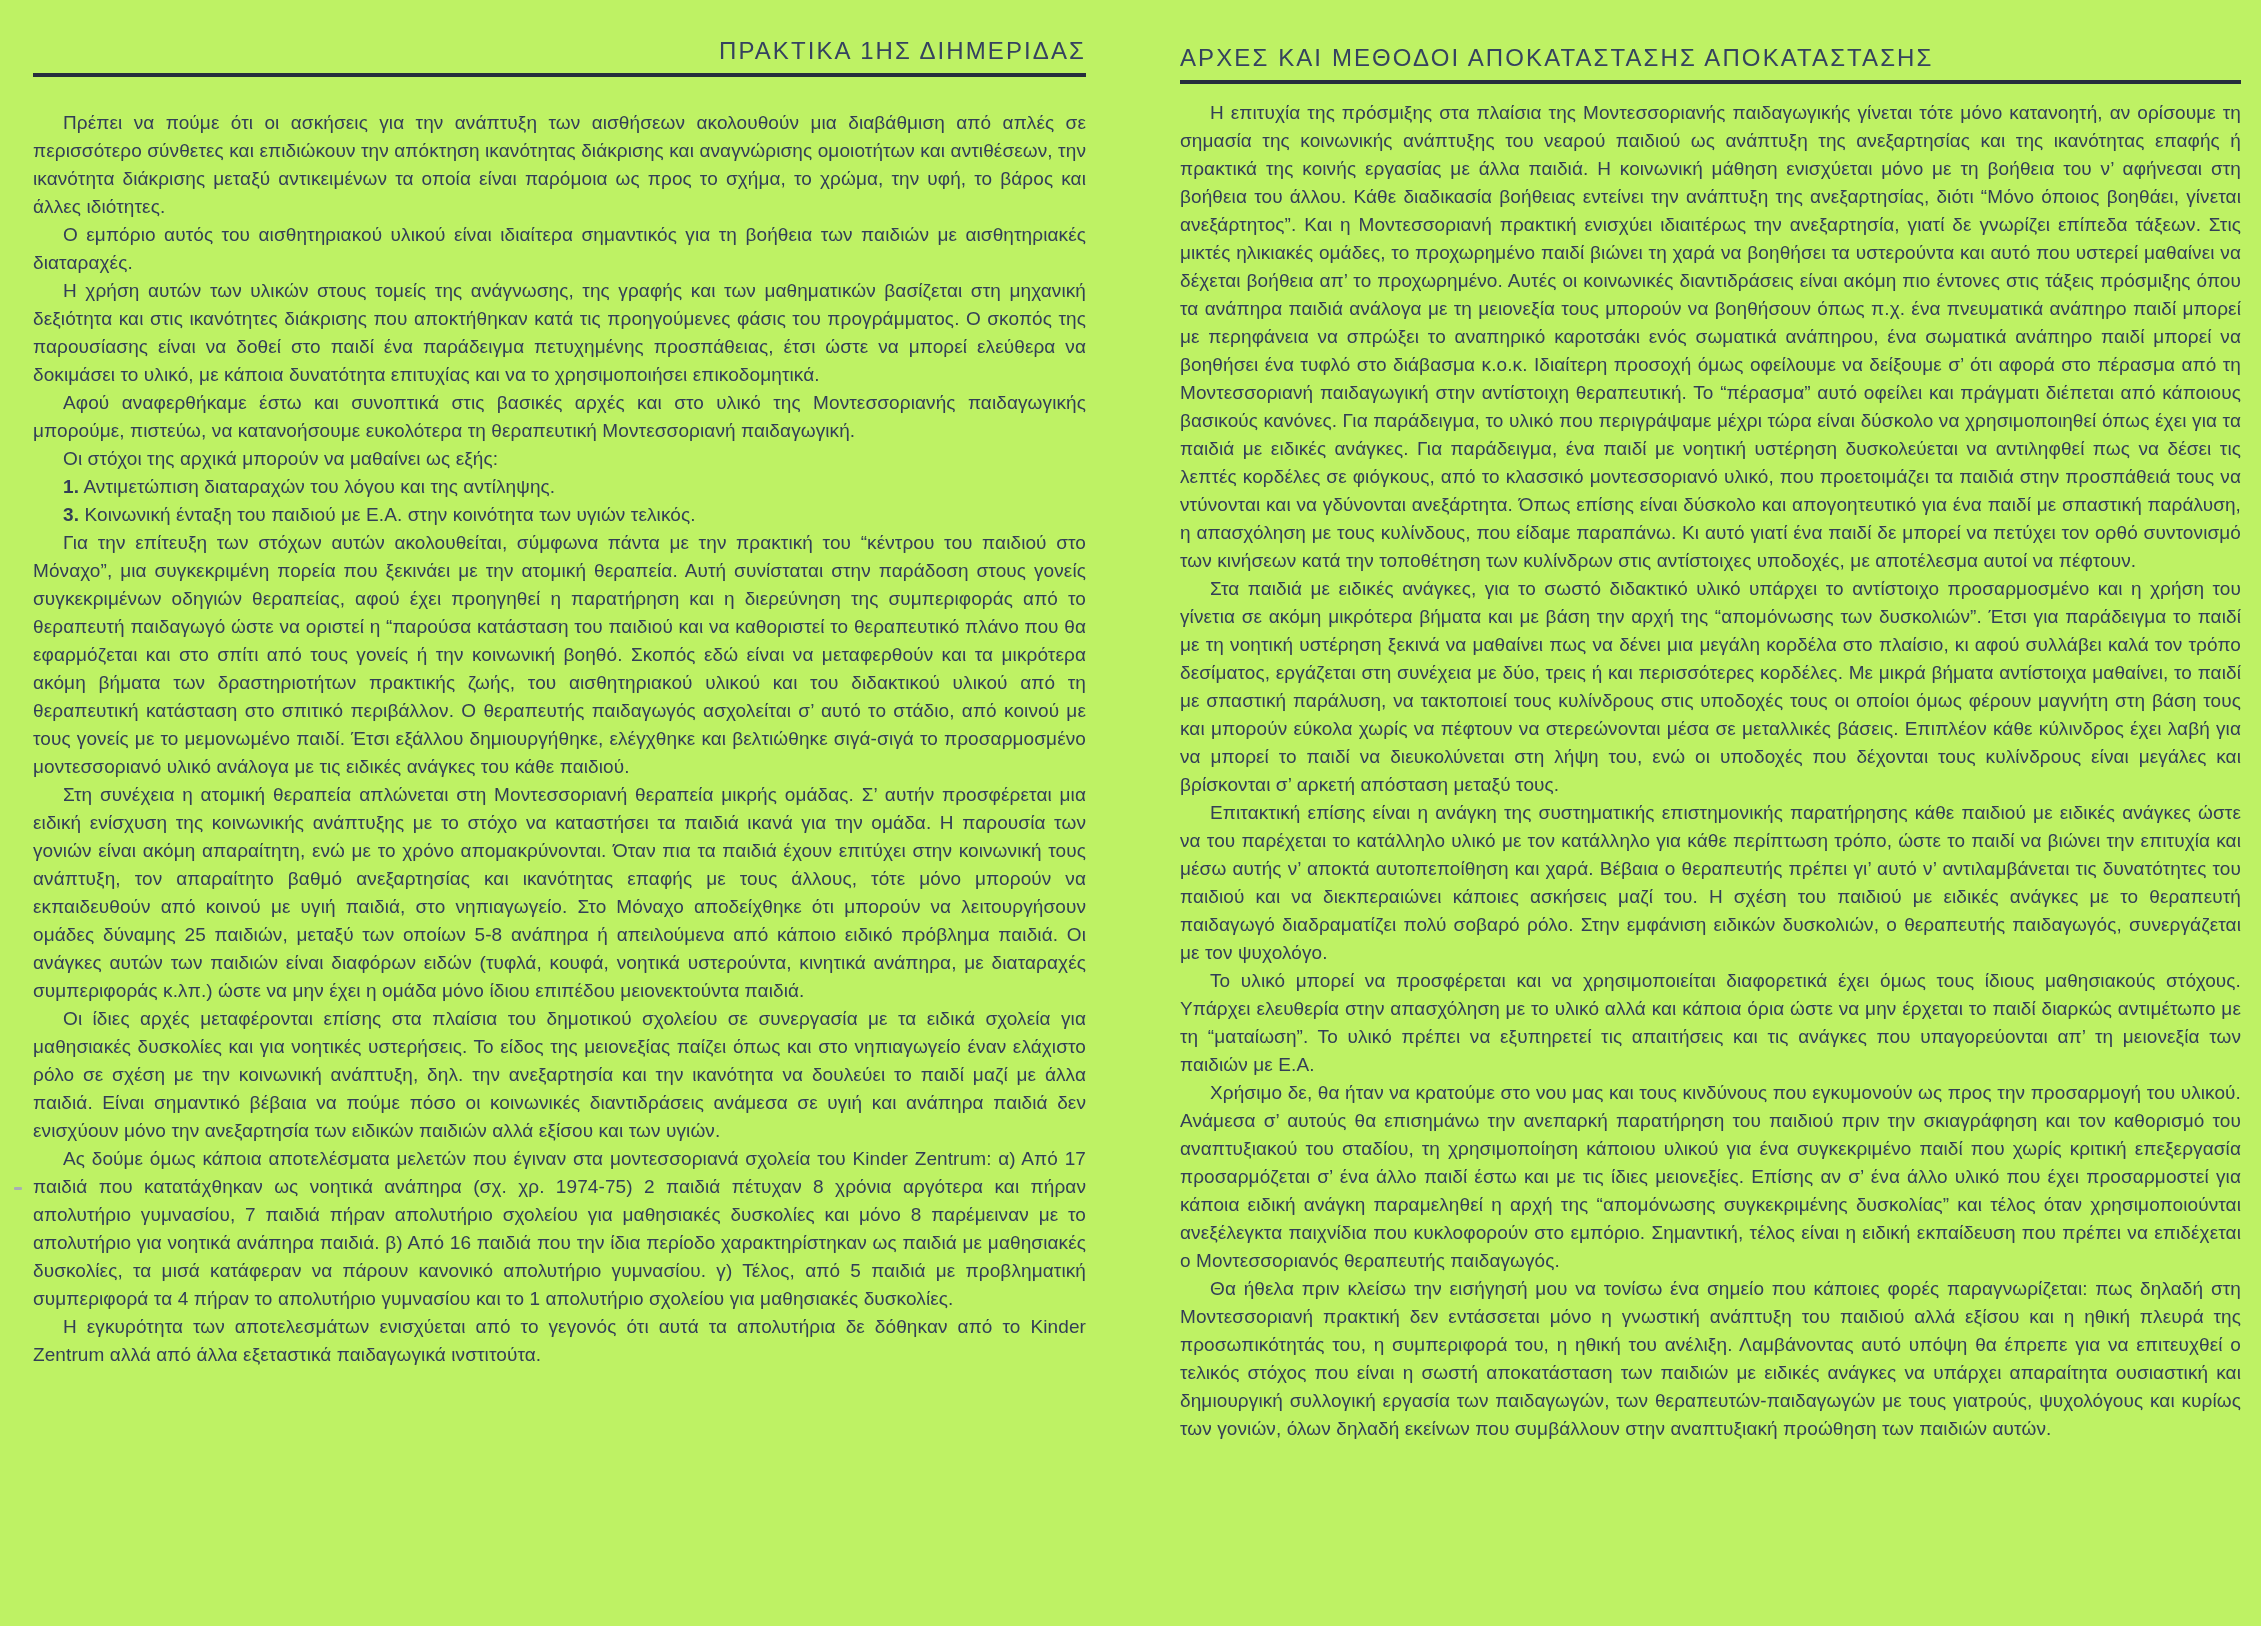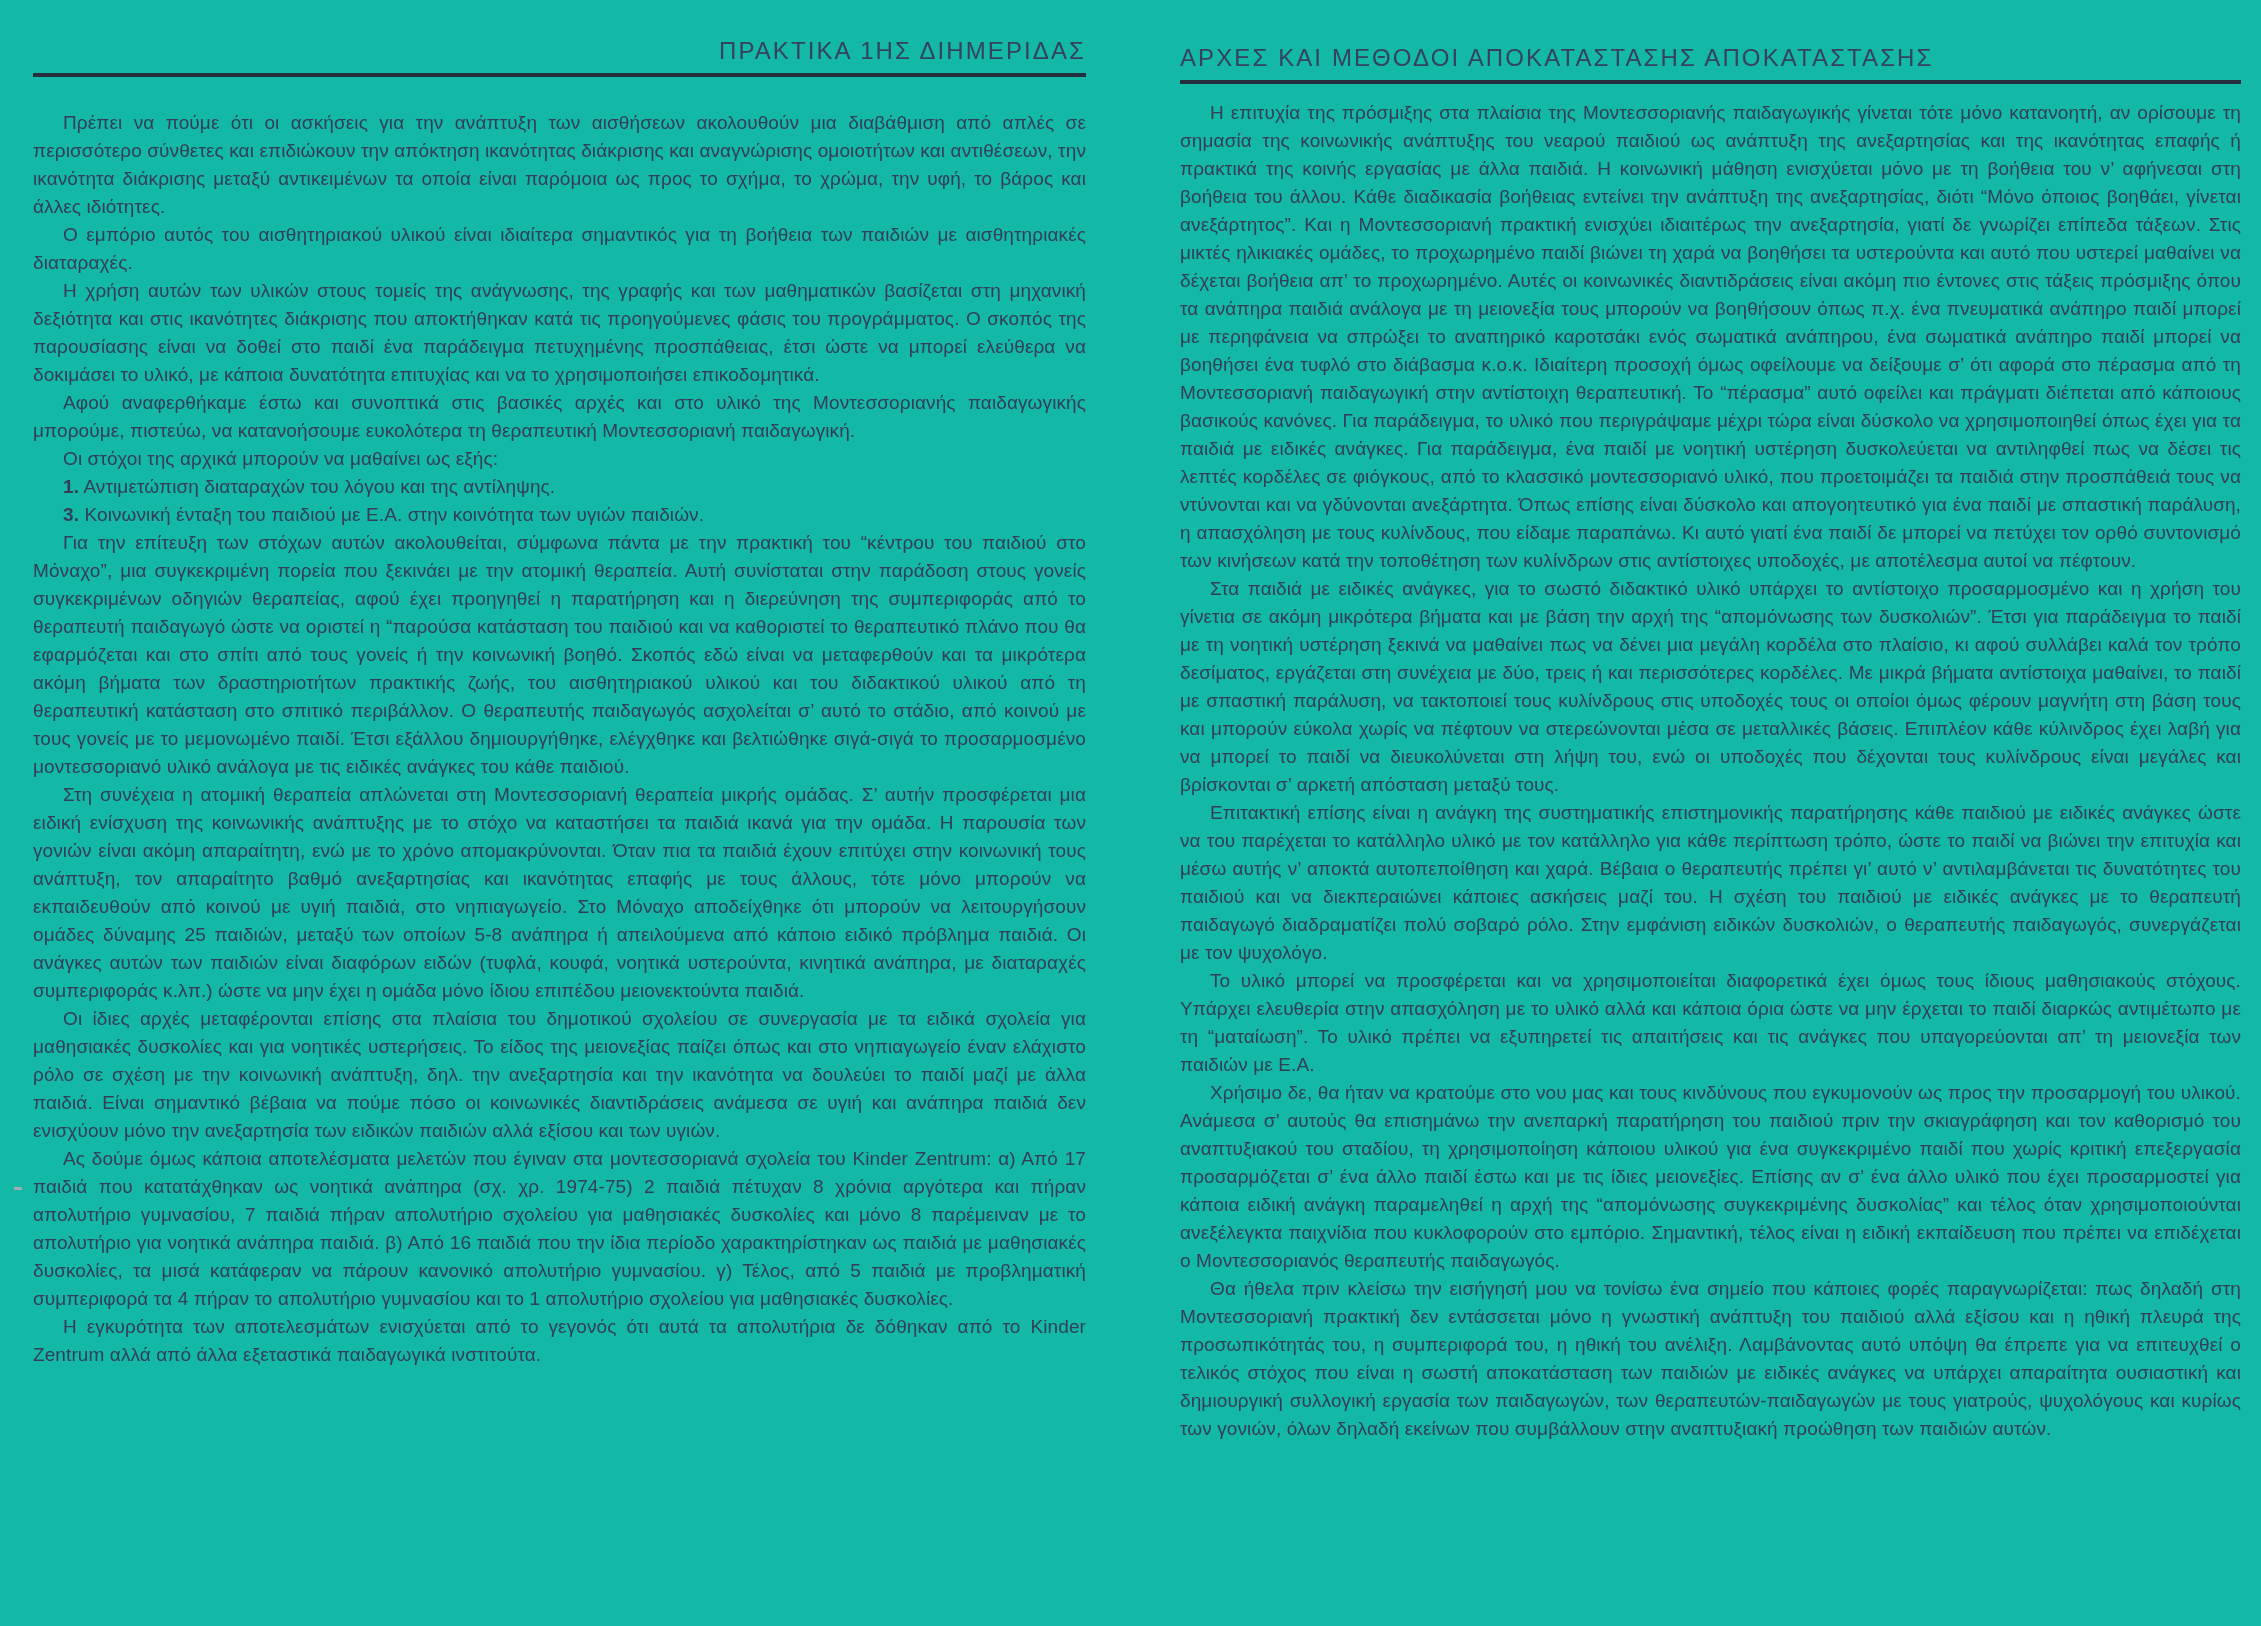--- a/index.html
+++ b/index.html
@@ -4,21 +4,21 @@
 <style>
   html, body {
     margin: 0;
     padding: 0;
     background: #f4f4f2;
   }
   .spread {
     position: relative;
     width: 2261px;
     height: 1626px;
-    background: #14b8a6;
+    background: #bef264;
     overflow: hidden;
     font-family: "Liberation Sans", sans-serif;
   }
   .page {
     position: absolute;
     top: 0;
   }
   .page--left  { left: 33px;   width: 1053px; }
   .page--right { left: 1180px; width: 1061px; }
 
@@ -78,21 +78,21 @@
   <div class="page page--left">
     <div class="page-header">ΠΡΑΚΤΙΚΑ 1ΗΣ ΔΙΗΜΕΡΙΔΑΣ</div>
     <div class="header-rule"></div>
     <div class="page-body">
       <p>Πρέπει να πούμε ότι οι ασκήσεις για την ανάπτυξη των αισθήσεων ακολουθούν μια διαβάθμιση από απλές σε περισσότερο σύνθετες και επιδιώκουν την απόκτηση ικανότητας διάκρισης και αναγνώρισης ομοιοτήτων και αντιθέσεων, την ικανότητα διάκρισης μεταξύ αντικειμένων τα οποία είναι παρόμοια ως προς το σχήμα, το χρώμα, την υφή, το βάρος και άλλες ιδιότητες.</p>
       <p>Ο εμπόριο αυτός του αισθητηριακού υλικού είναι ιδιαίτερα σημαντικός για τη βοήθεια των παιδιών με αισθητηριακές διαταραχές.</p>
       <p>Η χρήση αυτών των υλικών στους τομείς της ανάγνωσης, της γραφής και των μαθηματικών βασίζεται στη μηχανική δεξιότητα και στις ικανότητες διάκρισης που αποκτήθηκαν κατά τις προηγούμενες φάσις του προγράμματος. Ο σκοπός της παρουσίασης είναι να δοθεί στο παιδί ένα παράδειγμα πετυχημένης προσπάθειας, έτσι ώστε να μπορεί ελεύθερα να δοκιμάσει το υλικό, με κάποια δυνατότητα επιτυχίας και να το χρησιμοποιήσει επικοδομητικά.</p>
       <p>Αφού αναφερθήκαμε έστω και συνοπτικά στις βασικές αρχές και στο υλικό της Μοντεσσοριανής παιδαγωγικής μπορούμε, πιστεύω, να κατανοήσουμε ευκολότερα τη θεραπευτική Μοντεσσοριανή παιδαγωγική.</p>
       <p>Οι στόχοι της αρχικά μπορούν να μαθαίνει ως εξής:</p>
       <p class="list-item"><span class="num">1.</span><span> Αντιμετώπιση διαταραχών του λόγου και της αντίληψης.</span></p>
-      <p class="list-item"><span class="num">3.</span><span> Κοινωνική ένταξη του παιδιού με Ε.Α. στην κοινότητα των υγιών παιδιών.</span></p>
+      <p class="list-item"><span class="num">3.</span><span> Κοινωνική ένταξη του παιδιού με Ε.Α. στην κοινότητα των υγιών τελικός.</span></p>
       <p>Για την επίτευξη των στόχων αυτών ακολουθείται, σύμφωνα πάντα με την πρακτική του “κέντρου του παιδιού στο Μόναχο”, μια συγκεκριμένη πορεία που ξεκινάει με την ατομική θεραπεία. Αυτή συνίσταται στην παράδοση στους γονείς συγκεκριμένων οδηγιών θεραπείας, αφού έχει προηγηθεί η παρατήρηση και η διερεύνηση της συμπεριφοράς από το θεραπευτή παιδαγωγό ώστε να οριστεί η “παρούσα κατάσταση του παιδιού και να καθοριστεί το θεραπευτικό πλάνο που θα εφαρμόζεται και στο σπίτι από τους γονείς ή την κοινωνική βοηθό. Σκοπός εδώ είναι να μεταφερθούν και τα μικρότερα ακόμη βήματα των δραστηριοτήτων πρακτικής ζωής, του αισθητηριακού υλικού και του διδακτικού υλικού από τη θεραπευτική κατάσταση στο σπιτικό περιβάλλον. Ο θεραπευτής παιδαγωγός ασχολείται σ’ αυτό το στάδιο, από κοινού με τους γονείς με το μεμονωμένο παιδί. Έτσι εξάλλου δημιουργήθηκε, ελέγχθηκε και βελτιώθηκε σιγά-σιγά το προσαρμοσμένο μοντεσσοριανό υλικό ανάλογα με τις ειδικές ανάγκες του κάθε παιδιού.</p>
       <p>Στη συνέχεια η ατομική θεραπεία απλώνεται στη Μοντεσσοριανή θεραπεία μικρής ομάδας. Σ’ αυτήν προσφέρεται μια ειδική ενίσχυση της κοινωνικής ανάπτυξης με το στόχο να καταστήσει τα παιδιά ικανά για την ομάδα. Η παρουσία των γονιών είναι ακόμη απαραίτητη, ενώ με το χρόνο απομακρύνονται. Όταν πια τα παιδιά έχουν επιτύχει στην κοινωνική τους ανάπτυξη, τον απαραίτητο βαθμό ανεξαρτησίας και ικανότητας επαφής με τους άλλους, τότε μόνο μπορούν να εκπαιδευθούν από κοινού με υγιή παιδιά, στο νηπιαγωγείο. Στο Μόναχο αποδείχθηκε ότι μπορούν να λειτουργήσουν ομάδες δύναμης 25 παιδιών, μεταξύ των οποίων 5-8 ανάπηρα ή απειλούμενα από κάποιο ειδικό πρόβλημα παιδιά. Οι ανάγκες αυτών των παιδιών είναι διαφόρων ειδών (τυφλά, κουφά, νοητικά υστερούντα, κινητικά ανάπηρα, με διαταραχές συμπεριφοράς κ.λπ.) ώστε να μην έχει η ομάδα μόνο ίδιου επιπέδου μειονεκτούντα παιδιά.</p>
       <p>Οι ίδιες αρχές μεταφέρονται επίσης στα πλαίσια του δημοτικού σχολείου σε συνεργασία με τα ειδικά σχολεία για μαθησιακές δυσκολίες και για νοητικές υστερήσεις. Το είδος της μειονεξίας παίζει όπως και στο νηπιαγωγείο έναν ελάχιστο ρόλο σε σχέση με την κοινωνική ανάπτυξη, δηλ. την ανεξαρτησία και την ικανότητα να δουλεύει το παιδί μαζί με άλλα παιδιά. Είναι σημαντικό βέβαια να πούμε πόσο οι κοινωνικές διαντιδράσεις ανάμεσα σε υγιή και ανάπηρα παιδιά δεν ενισχύουν μόνο την ανεξαρτησία των ειδικών παιδιών αλλά εξίσου και των υγιών.</p>
       <p>Ας δούμε όμως κάποια αποτελέσματα μελετών που έγιναν στα μοντεσσοριανά σχολεία του Kinder Zentrum: α) Από 17 παιδιά που κατατάχθηκαν ως νοητικά ανάπηρα (σχ. χρ. 1974-75) 2 παιδιά πέτυχαν 8 χρόνια αργότερα και πήραν απολυτήριο γυμνασίου, 7 παιδιά πήραν απολυτήριο σχολείου για μαθησιακές δυσκολίες και μόνο 8 παρέμειναν με το απολυτήριο για νοητικά ανάπηρα παιδιά. β) Από 16 παιδιά που την ίδια περίοδο χαρακτηρίστηκαν ως παιδιά με μαθησιακές δυσκολίες, τα μισά κατάφεραν να πάρουν κανονικό απολυτήριο γυμνασίου. γ) Τέλος, από 5 παιδιά με προβληματική συμπεριφορά τα 4 πήραν το απολυτήριο γυμνασίου και το 1 απολυτήριο σχολείου για μαθησιακές δυσκολίες.</p>
       <p>Η εγκυρότητα των αποτελεσμάτων ενισχύεται από το γεγονός ότι αυτά τα απολυτήρια δε δόθηκαν από το Kinder Zentrum αλλά από άλλα εξεταστικά παιδαγωγικά ινστιτούτα.</p>
     </div>
   </div>
 
   <div class="page page--right">
     <div class="page-header">ΑΡΧΕΣ ΚΑΙ ΜΕΘΟΔΟΙ ΑΠΟΚΑΤΑΣΤΑΣΗΣ ΑΠΟΚΑΤΑΣΤΑΣΗΣ</div>

